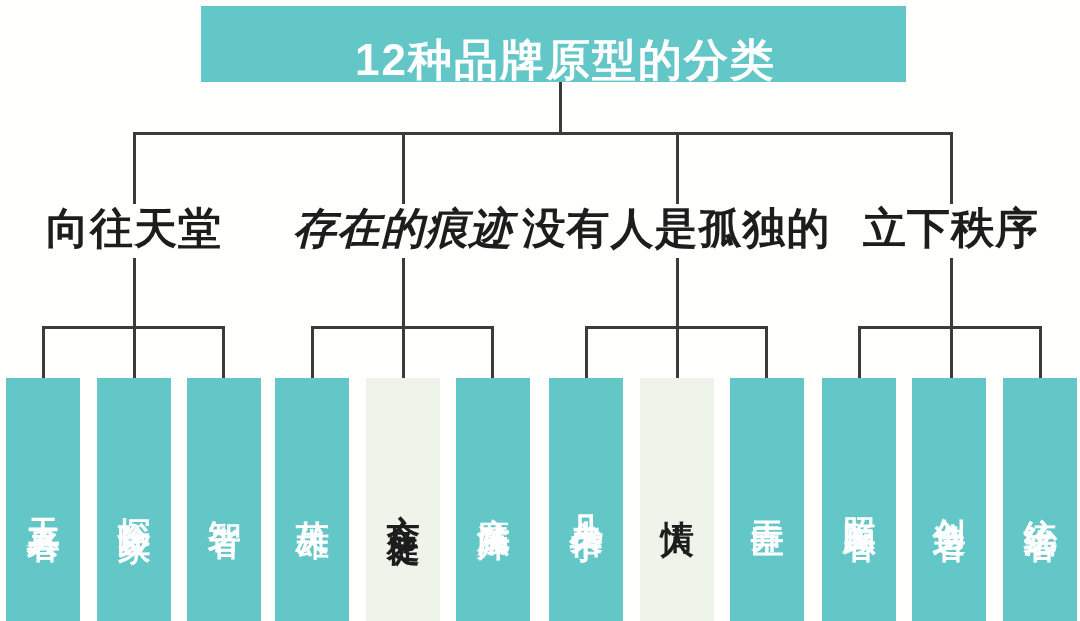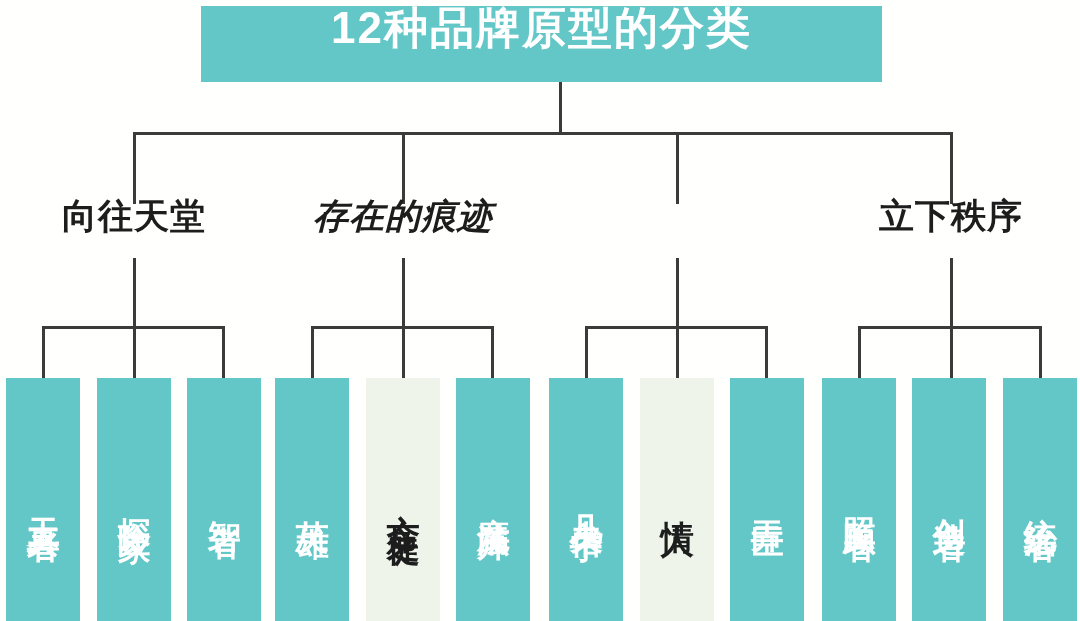--- a/index.html
+++ b/index.html
@@ -20,22 +20,23 @@
 
   
   .title-banner {
     position: absolute;
     left: 201px;
     top: 6px;
     width: 681px;
     height: 76px;
     background: #63c6c7;
     display: flex;
-    align-items: flex-start;
+    align-items: flex-end;
     justify-content: center;
+    padding-left: 24px;
   }
   .title-text {
     color: #ffffff;
     font-size: 44px;
     font-weight: bold;
     letter-spacing: 2px;
     line-height: 1;
     white-space: nowrap;
   }
 
@@ -47,27 +48,27 @@
   }
   .hline {
     position: absolute;
     height: 3px;
     background: #3b3b3b;
   }
 
   
   .cat-label {
     position: absolute;
-    top: 190px;
+    top: 203px;
     height: 52px;
     display: flex;
     align-items: center;
     justify-content: center;
     color: #1d1d1d;
-    font-size: 35px;
+    font-size: 43px;
     font-weight: bold;
     letter-spacing: 1px;
     white-space: nowrap;
   }
 
   
   .leaf {
     position: absolute;
     top: 378px;
     height: 243px;
@@ -106,20 +107,23 @@
   <div class="vline" style="left:133px; top:132px; height:72px;"></div>
   <div class="vline" style="left:402px; top:132px; height:72px;"></div>
   <div class="vline" style="left:676px; top:132px; height:72px;"></div>
   <div class="vline" style="left:950px; top:132px; height:72px;"></div>
 
   <div class="cat-label" style="left:39px; width:190px;">
     <span>向往天堂</span>
   </div>
   <div class="cat-label" style="left:290px; width:226px;font-style:italic;">
     <span>存在的痕迹</span>
+  </div>
+  <div class="cat-label" style="left:541px; width:271px;">
+    <span>没有人是孤独的</span>
   </div>
   <div class="cat-label" style="left:856px; width:190px;justify-content:center;">
     <span>立下秩序</span>
   </div>
 
   <div class="vline" style="left:133px; top:258px; height:71px;"></div>
   <div class="hline" style="left:42px; top:326px; width:183px;"></div>
   <div class="vline" style="left:42px; top:326px; height:54px;"></div>
   <div class="vline" style="left:133px; top:326px; height:54px;"></div>
   <div class="vline" style="left:222px; top:326px; height:54px;"></div>

